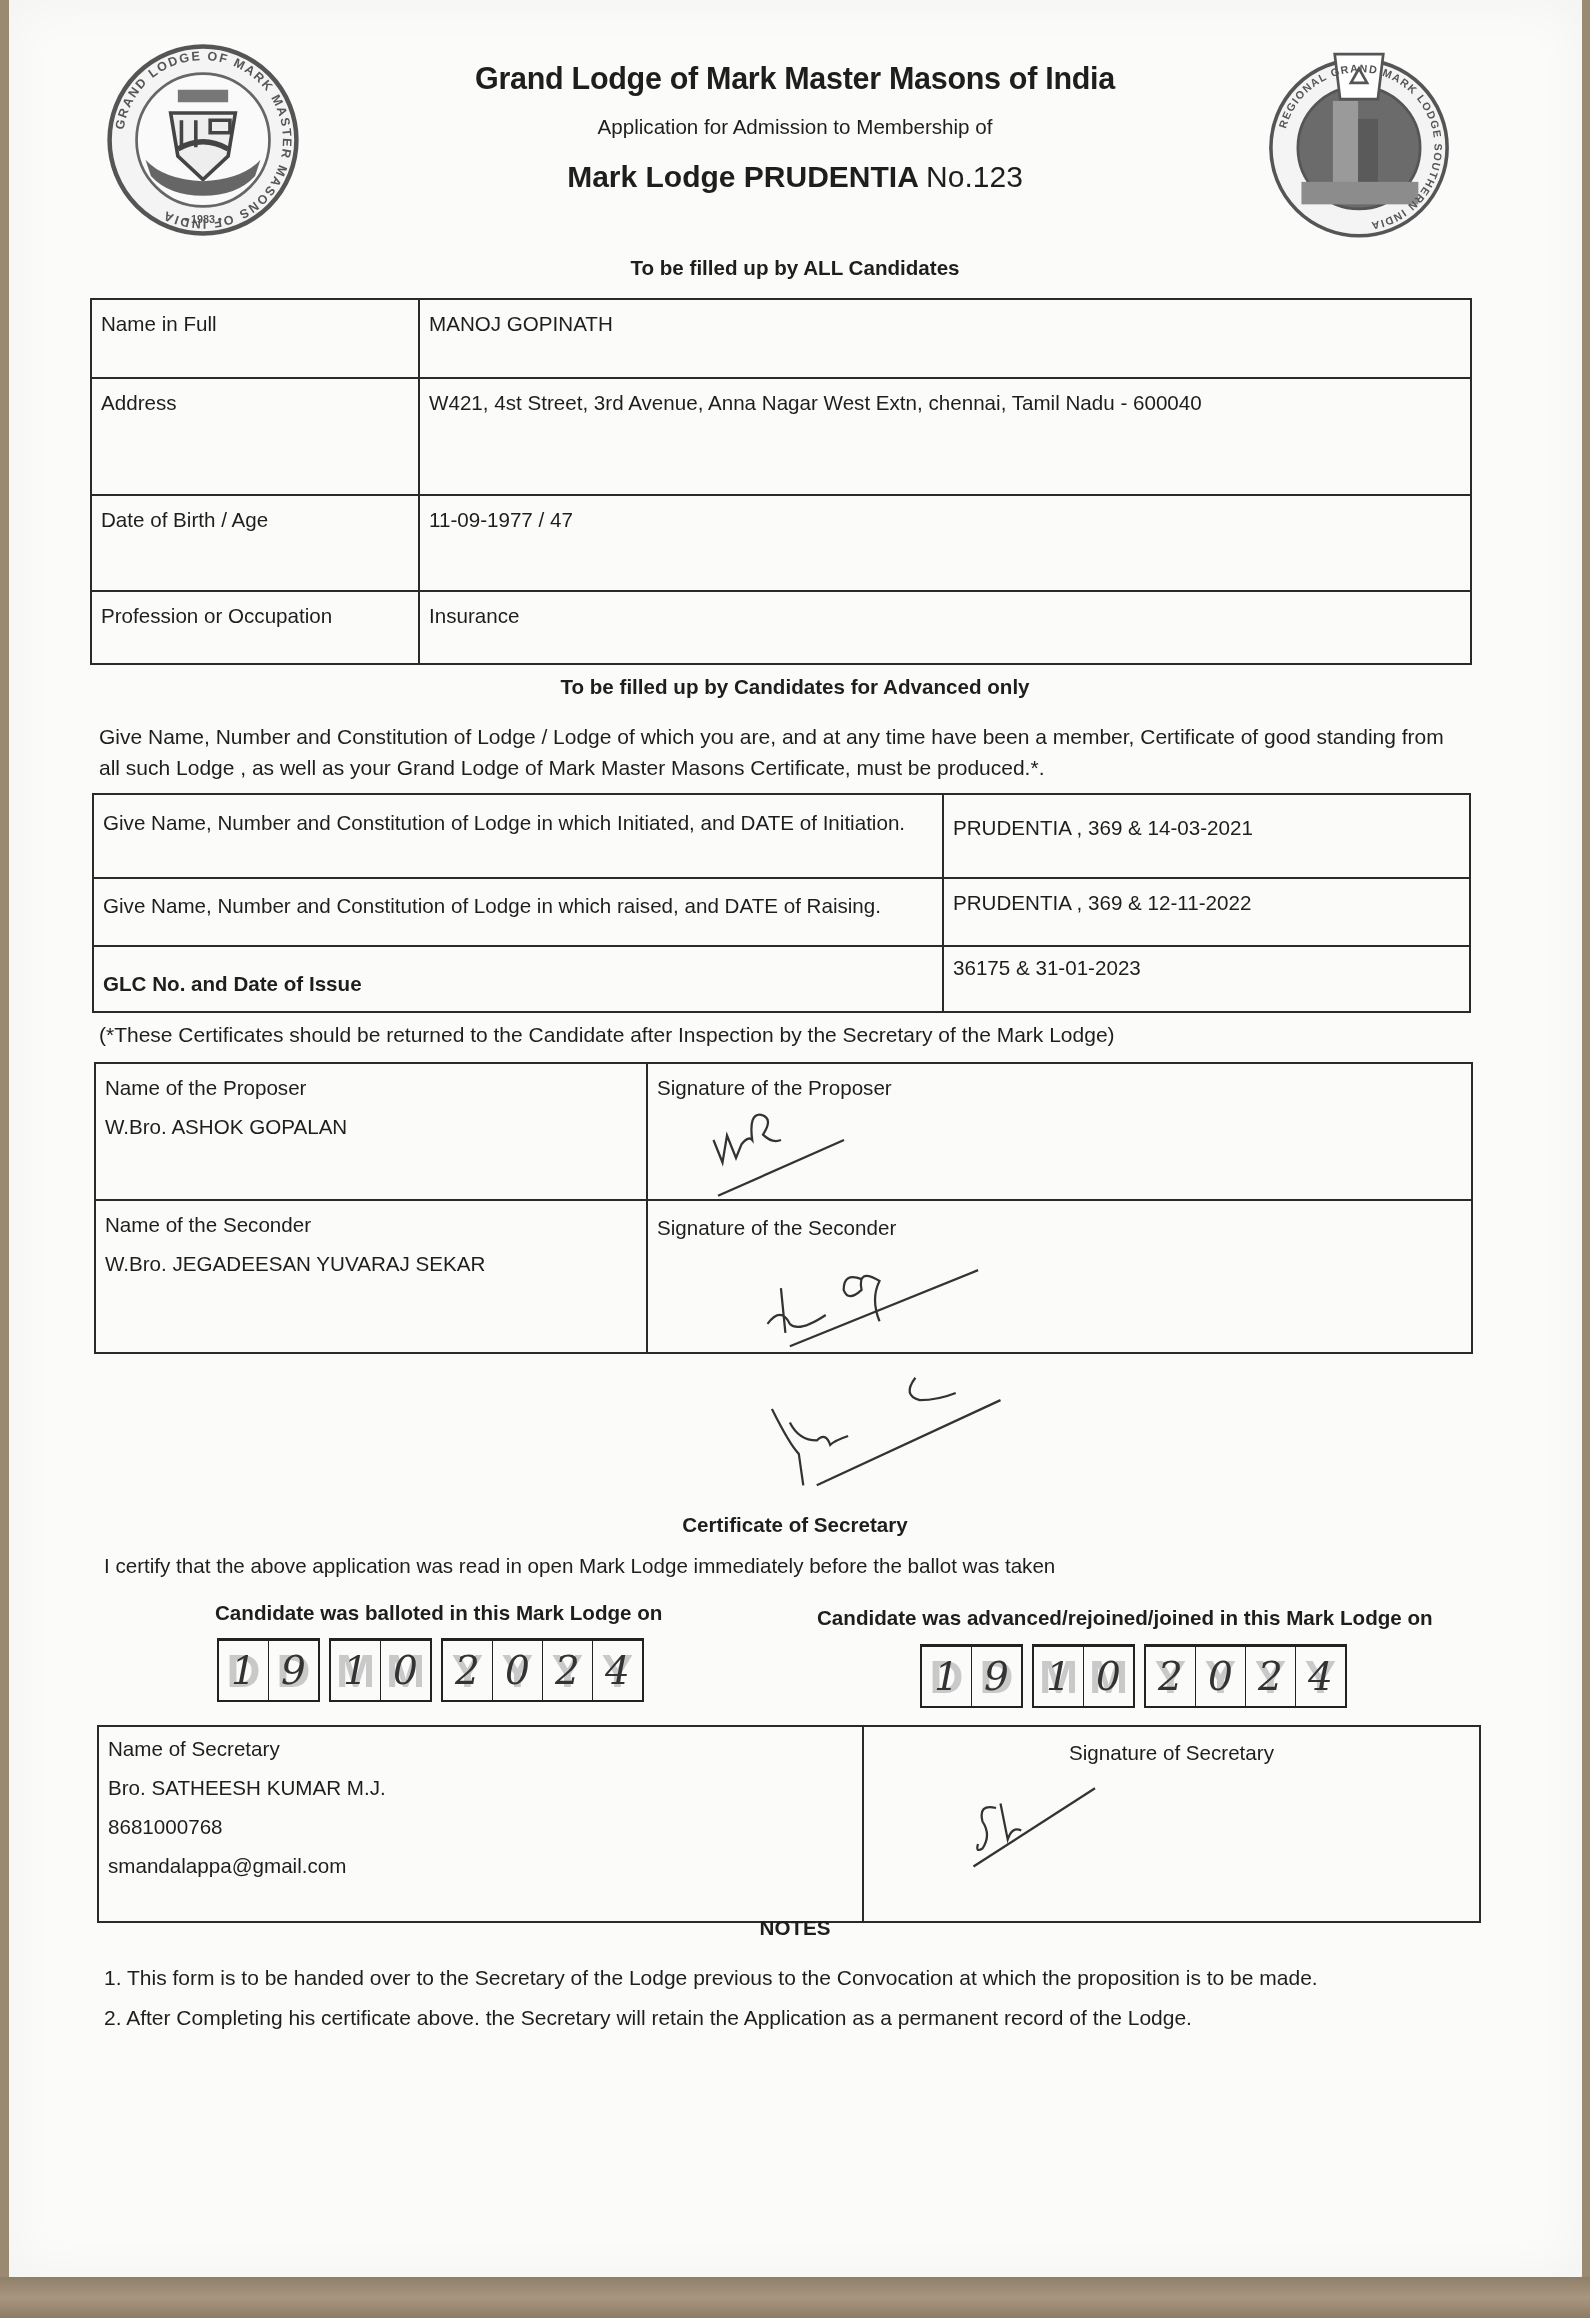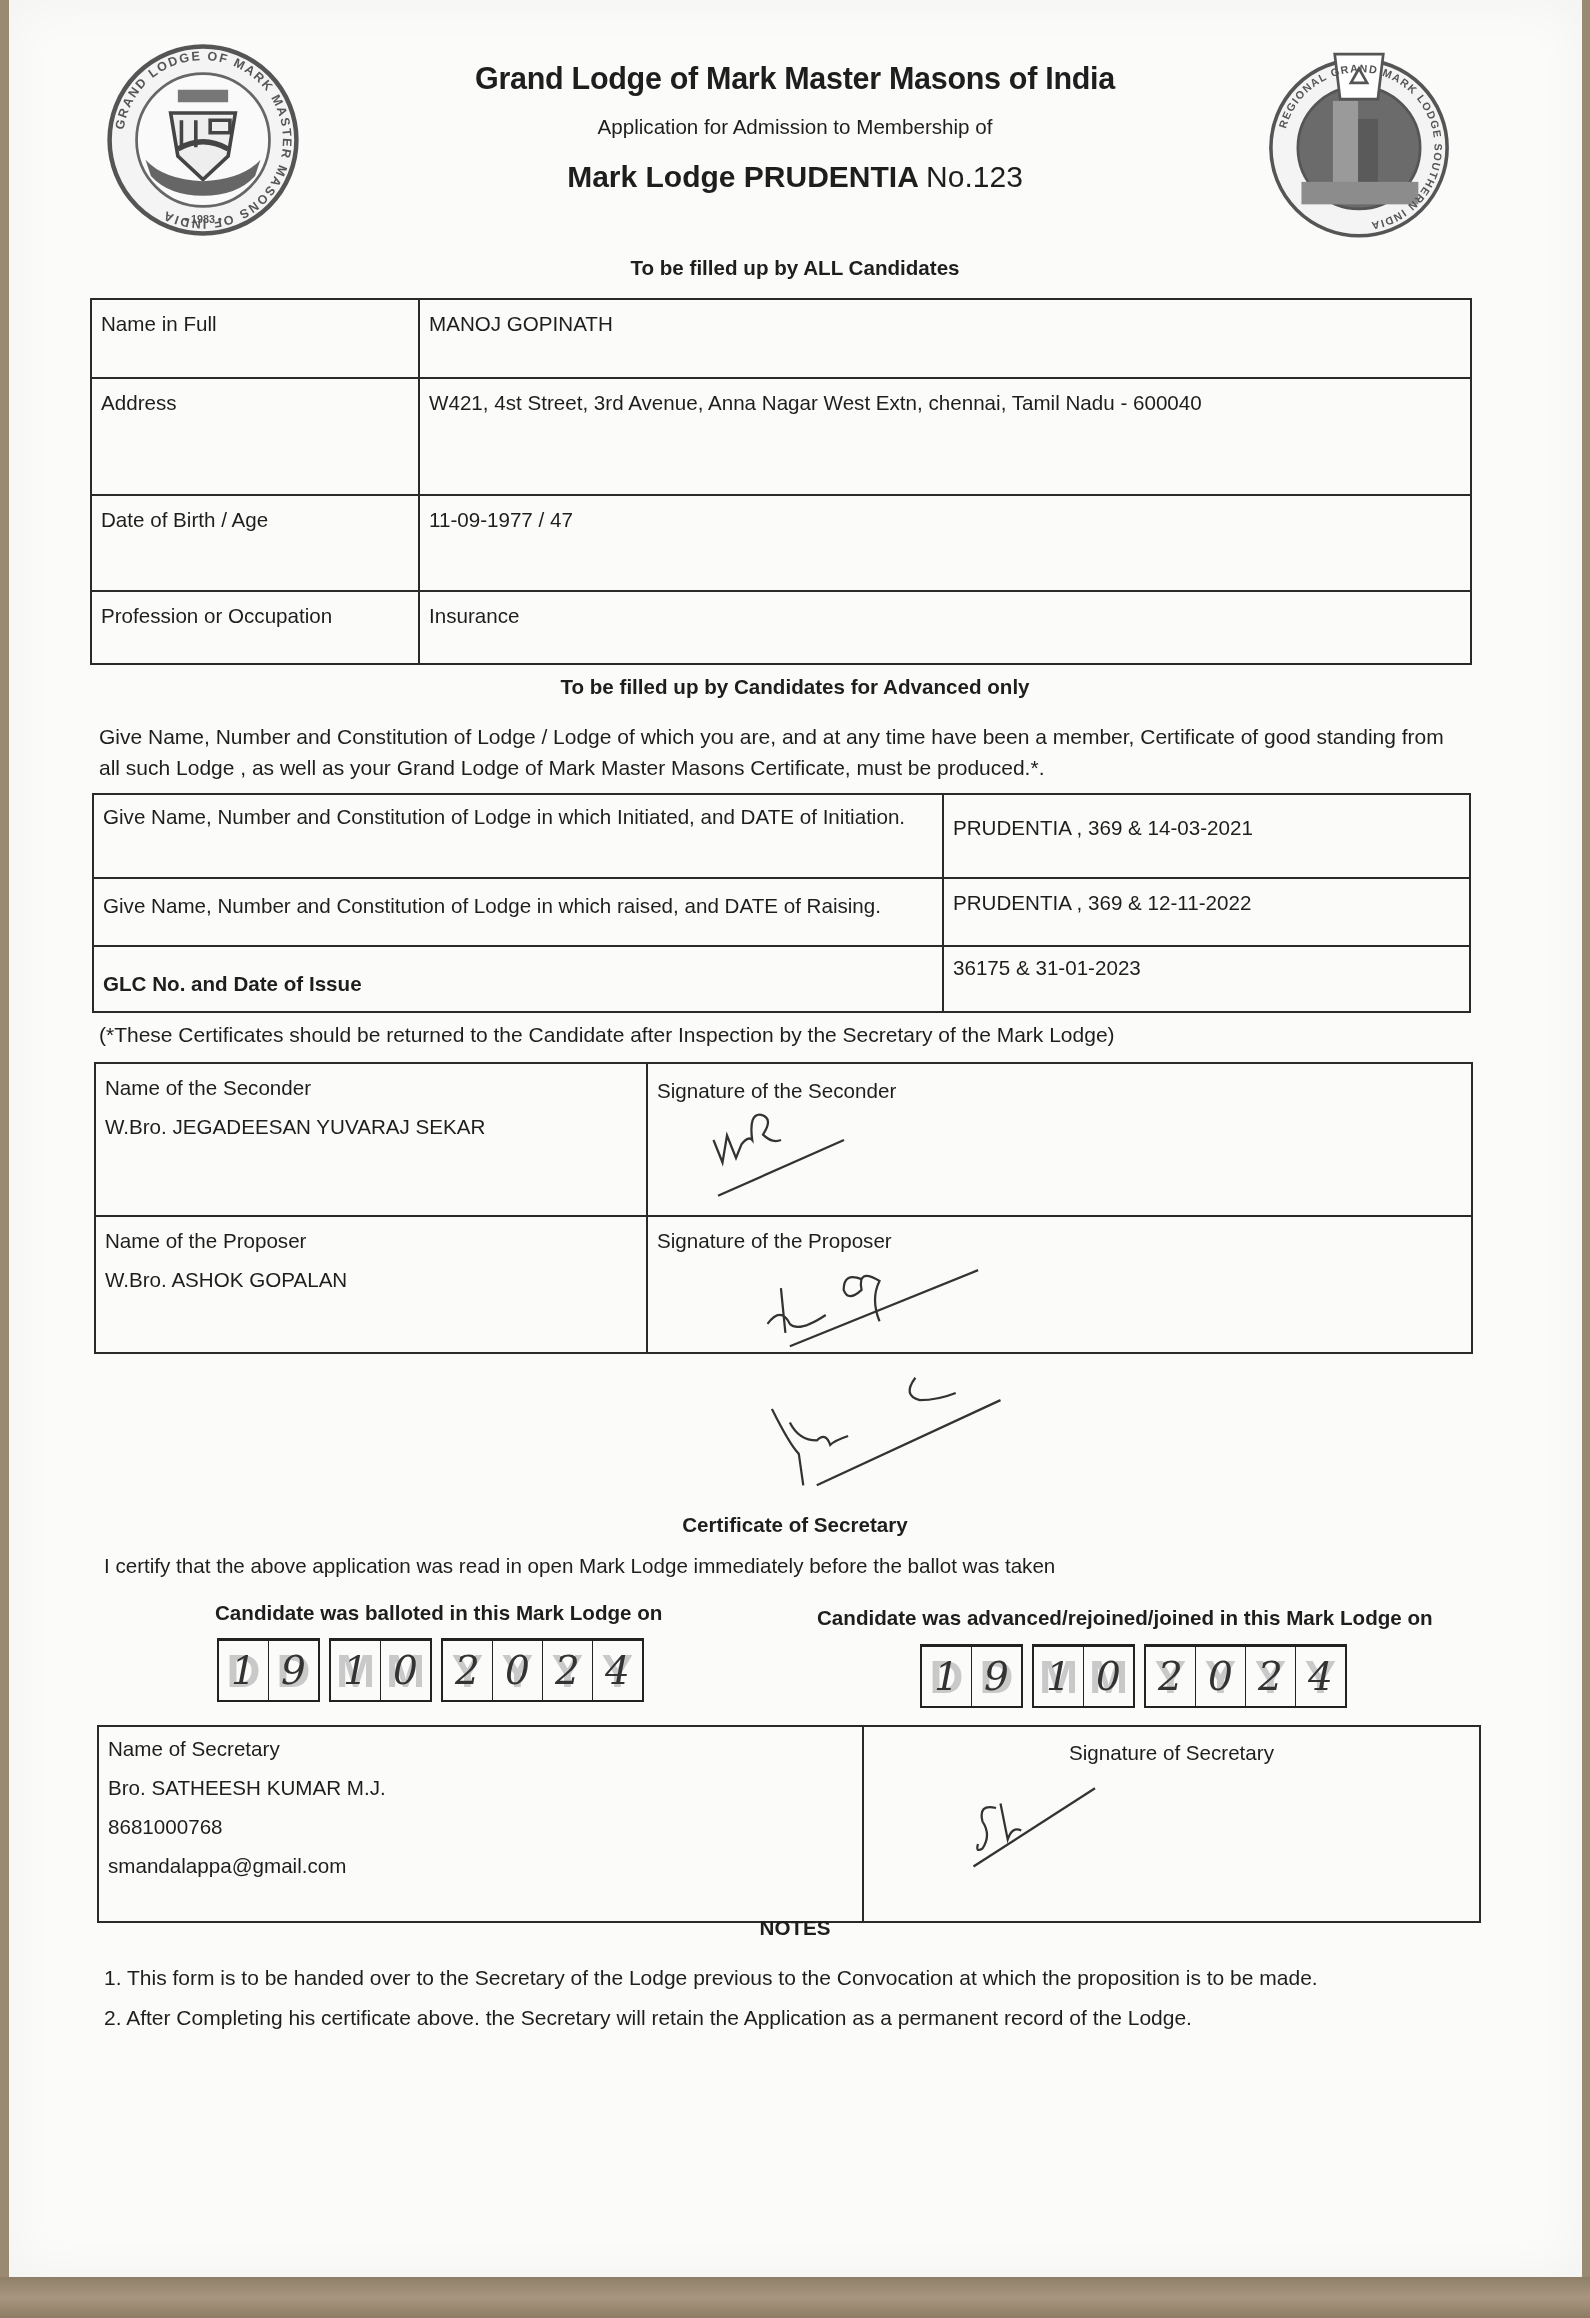--- a/index.html
+++ b/index.html
@@ -131,21 +131,21 @@
 <div class="center-text h-section" style="top:675px;">To be filled up by Candidates for Advanced only</div>
 <div class="para" style="left:99px;top:722px;width:1364px;">Give Name, Number and Constitution of Lodge / Lodge of which you are, and at any time have been a member, Certificate of good standing from all such Lodge , as well as your Grand Lodge of Mark Master Masons Certificate, must be produced.*.</div>
 
 <table class="form" style="left:92px;top:793px;width:1379px;">
   <colgroup>
       <col style="width:850px">
       <col>
     </colgroup>
   <tbody>
       <tr style="height:84px">
-    <td style="text-align:justify;padding-top:9px;margin-top:16px;">Give Name, Number and Constitution of Lodge in which Initiated, and DATE of Initiation.</td>
+    <td style="text-align:justify;padding-top:15px;margin-top:16px;">Give Name, Number and Constitution of Lodge in which Initiated, and DATE of Initiation.</td>
     <td style="padding-top:20px;">PRUDENTIA , 369 &amp; 14-03-2021</td>
   </tr>
   <tr style="height:68px">
     <td style="padding-top:14.4px;">Give Name, Number and Constitution of Lodge in which raised, and DATE of Raising.</td>
     <td style="">PRUDENTIA , 369 &amp; 12-11-2022</td>
   </tr>
   <tr style="height:66px">
     <td style="padding-top:24px;font-weight:bold;">GLC No. and Date of Issue</td>
     <td style="padding-top:8px;">36175 &amp; 31-01-2023</td>
   </tr>
@@ -153,36 +153,36 @@
   </table>
 
 <div class="para" style="left:99px;top:1020px;">(*These Certificates should be returned to the Candidate after Inspection by the Secretary of the Mark Lodge)</div>
 
 <table class="form" style="left:94px;top:1062px;width:1379px;">
   <colgroup>
       <col style="width:552px">
       <col>
     </colgroup>
   <tbody>
+  <tr style="height:137px">
+    <td>
+      <div>Name of the Proposer</div>
+      <div style="margin-top:12.6px;">W.Bro. ASHOK GOPALAN</div>
+    </td>
+    <td>
+      <div>Signature of the Proposer</div>
+    </td>
+  </tr>
   <tr style="height:153px">
     <td>
       <div>Name of the Seconder</div>
       <div style="margin-top:12.6px;">W.Bro. JEGADEESAN YUVARAJ SEKAR</div>
     </td>
     <td>
       <div style="margin-top:3.6px;">Signature of the Seconder</div>
-    </td>
-  </tr>
-  <tr style="height:137px">
-    <td>
-      <div>Name of the Proposer</div>
-      <div style="margin-top:12.6px;">W.Bro. ASHOK GOPALAN</div>
-    </td>
-    <td>
-      <div>Signature of the Proposer</div>
     </td>
   </tr>
 </tbody>
   </table>
 
 <div class="sig" style="left:709px;top:1104px;">
   <svg width="144" height="99" viewBox="0 0 160 110">
     <path d="M5,40 l10,25 l5,-30 l10,25 l6,-15 q8,-10 12,-5 q-4,-30 10,-28 q14,4 2,22 q10,10 20,6" fill="none" stroke="#333" stroke-width="2.5"></path>
     <path d="M10,102 L150,40" fill="none" stroke="#333" stroke-width="2.5"></path>
   </svg>

